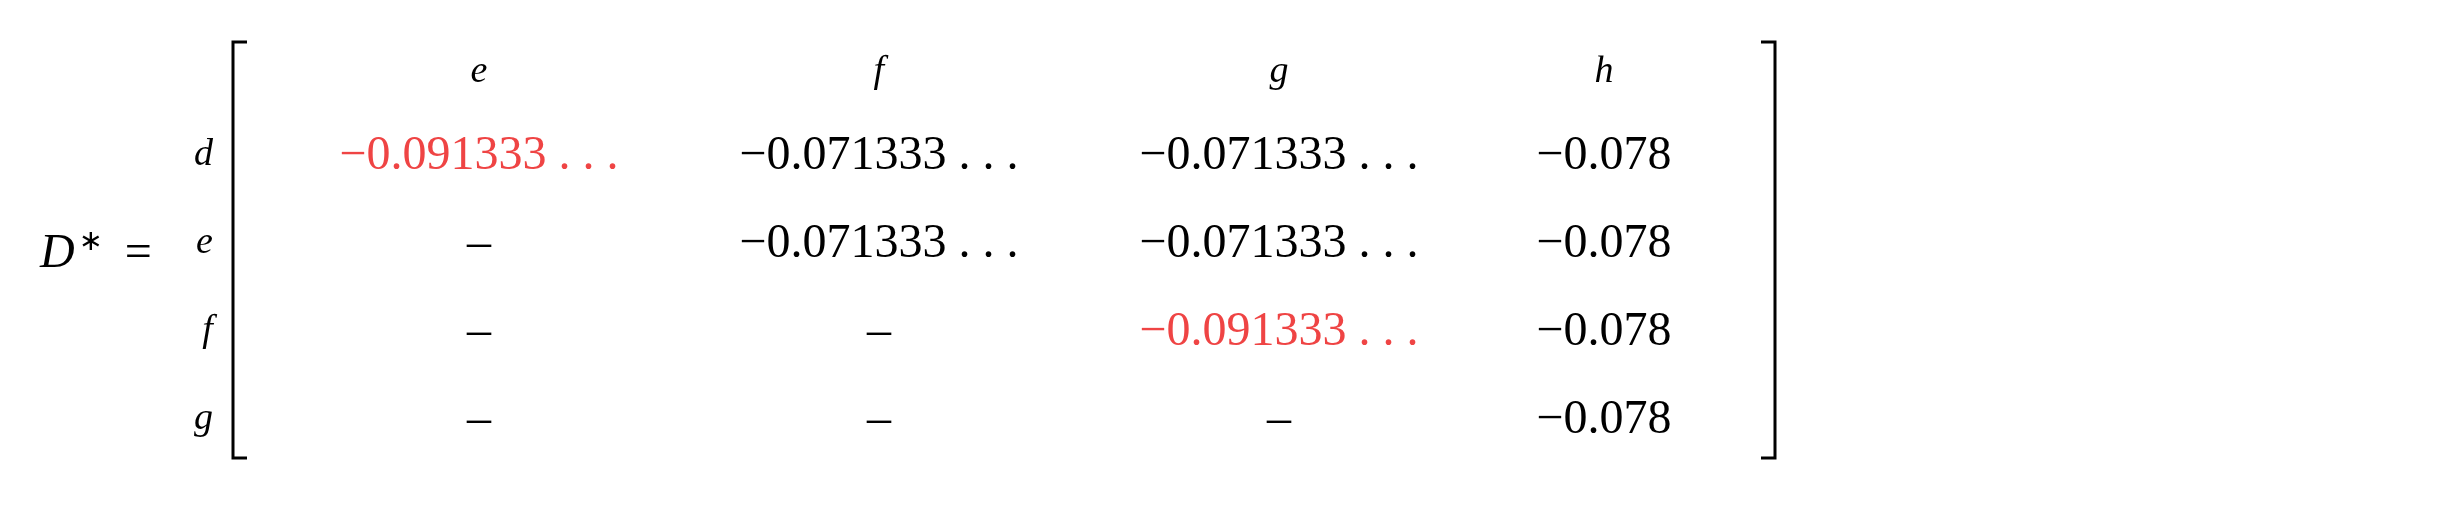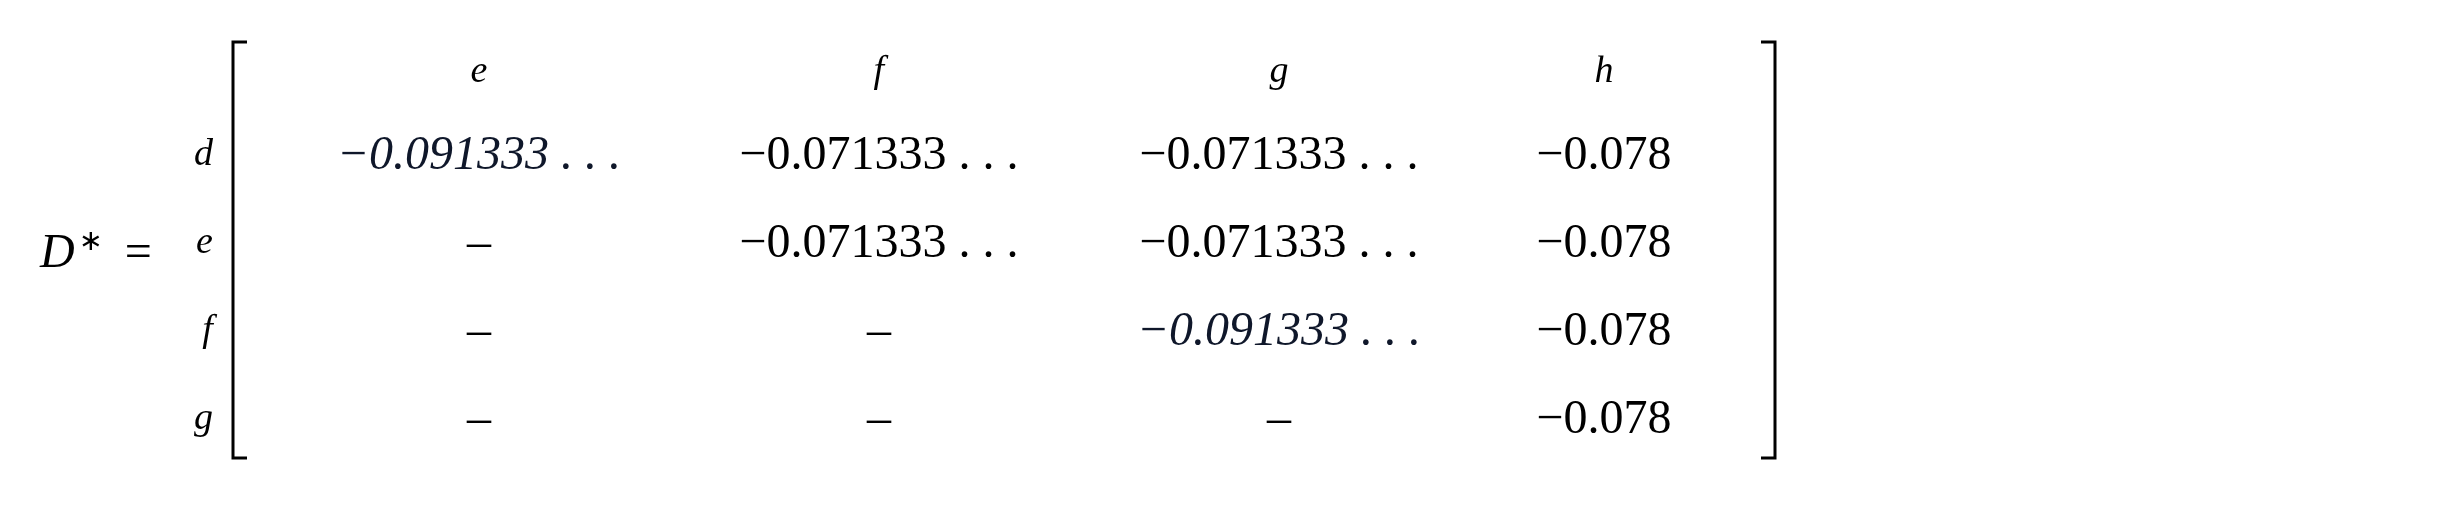--- a/index.html
+++ b/index.html
@@ -87,22 +87,21 @@
     .cell.header {
       font-style: italic;
       font-size: 38px;
       padding-bottom: 10px;
     }
     .col-0 { width: 400px; }
     .col-1 { width: 400px; }
     .col-2 { width: 400px; }
     .col-3 { width: 250px; }
     .highlight {
-      color: #0f172a;
-      font-style: italic;
+      color: #ef4444;
     }
   </style>
 </head>
 <body>
 
 <div class="equation-container">
   <div class="lhs">
     <span class="dstar">
       <span>D</span><sup>∗</sup>
     </span>

